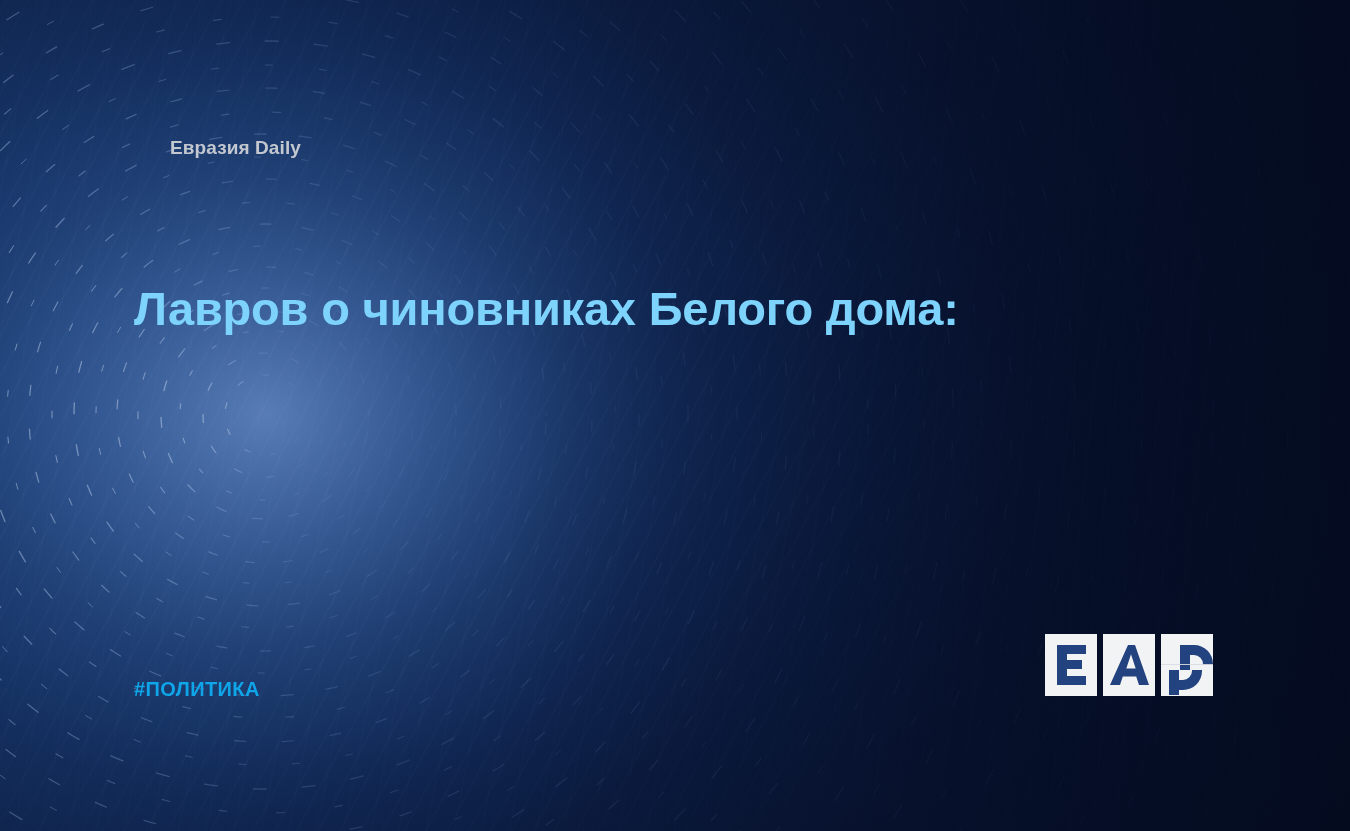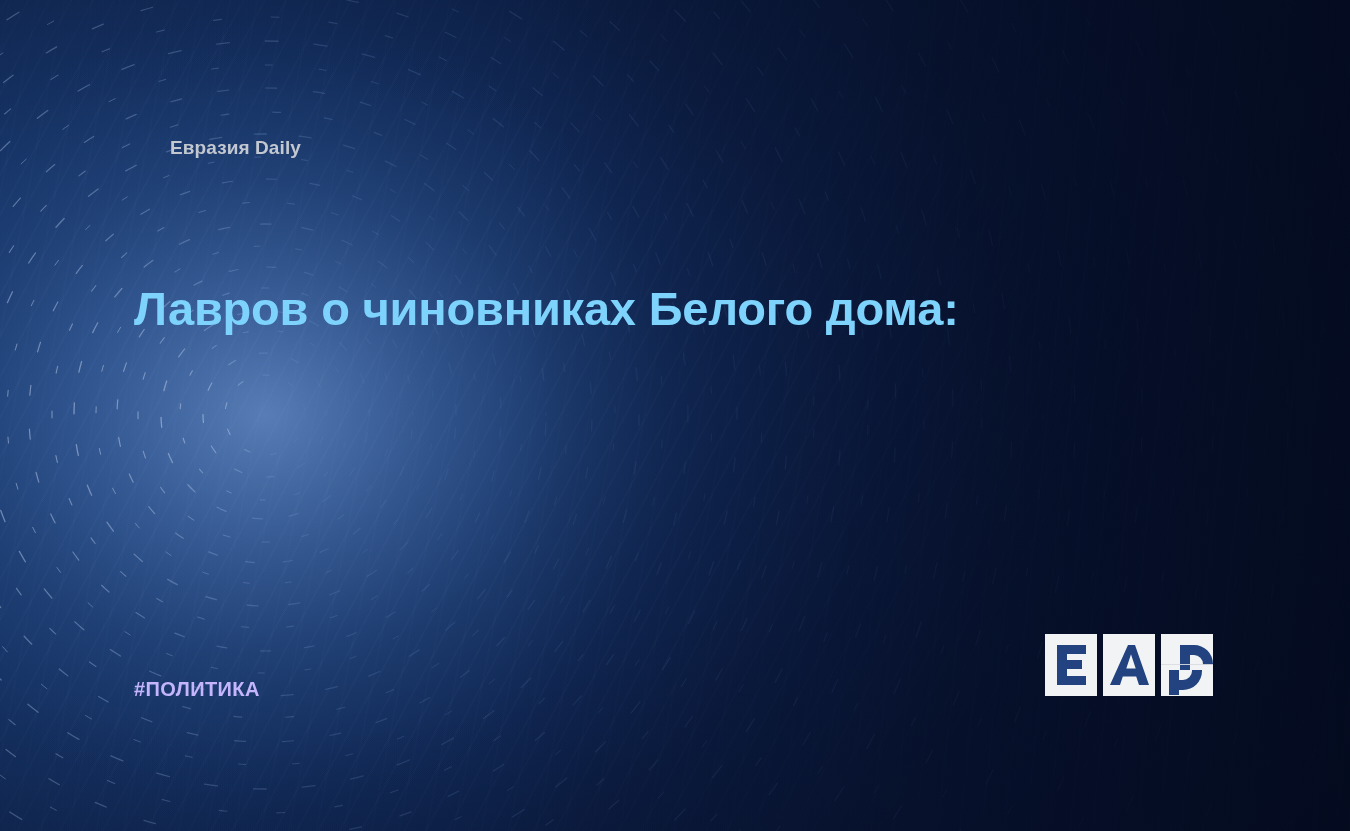--- a/index.html
+++ b/index.html
@@ -141,21 +141,21 @@
   }
   .headline .hl-line { display: block; white-space: nowrap; }
 
   .tag {
     position: absolute;
     left: 134px;
     top: 678px;
     font-size: 20px;
     font-weight: 700;
     letter-spacing: 0.4px;
-    color: #c4b5fd;
+    color: #0ea5e9;
     white-space: nowrap;
   }
 
   
   .logo {
     position: absolute;
     left: 1045px;
     top: 632px;
     width: 175px;
     height: 72px;

